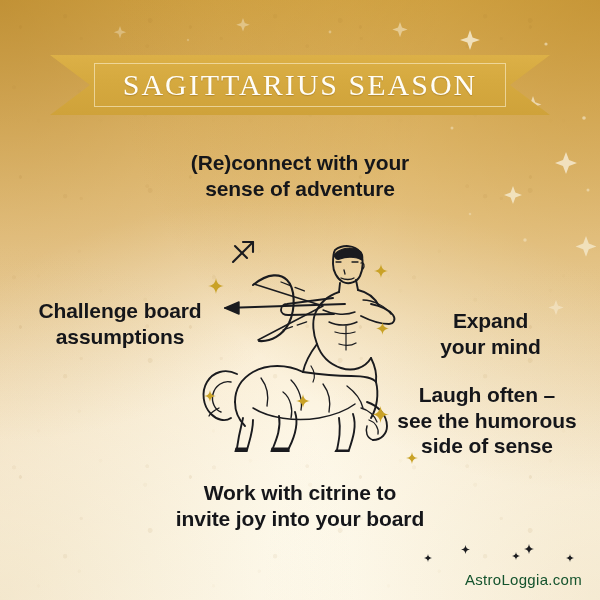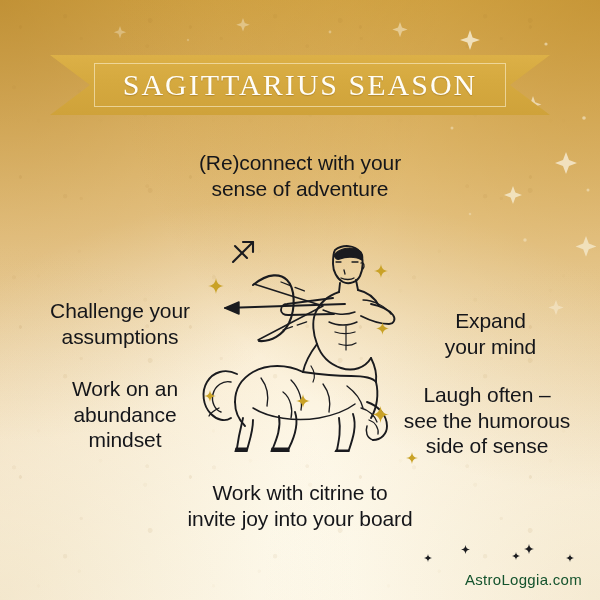--- a/index.html
+++ b/index.html
@@ -97,21 +97,21 @@
     color: #fffdf6;
     text-transform: uppercase;
     white-space: nowrap;
     text-shadow: 0 1px 1px rgba(120,82,18,0.35);
   }
 
   
   .tip {
     position: absolute;
     color: #15161a;
-    font-weight: normal;
+    font-weight: bold;
     font-size: 21px;
     line-height: 1.22;
     text-align: center;
     white-space: pre-line;
     letter-spacing: -0.1px;
   }
   .tip-top        { left: 150px; top: 150px;  width: 300px; }
   .tip-left-1     { left: 22px;  top: 220px;  width: 205px; }
   .tip-left-2     { left: 10px;  top: 298px;  width: 220px; }
   .tip-left-3     { left: 30px;  top: 376px;  width: 190px; }
@@ -191,25 +191,22 @@
   </svg>
 
   <div class="banner-wrap">
     <div class="banner-shape"></div>
     <div class="banner-inner-border"></div>
     <div class="banner-title">Sagittarius Season</div>
   </div>
 
   <div class="tip tip-top">(Re)connect with your
 sense of adventure</div>
-  <div class="tip tip-left-2">Challenge your
+  <div class="tip tip-left-2">Challenge board
 assumptions</div>
-  <div class="tip tip-left-3">Work on an
-abundance
-mindset</div>
   <div class="tip tip-right-2">Expand
 your mind</div>
   <div class="tip tip-right-3">Laugh often –
 see the humorous
 side of sense</div>
   <div class="tip tip-bottom">Work with citrine to
 invite joy into your board</div>
 
   <div class="illustration">
     <svg viewBox="0 0 220 230" fill="none" stroke="#1a1b1f" stroke-width="1.9" stroke-linecap="round" stroke-linejoin="round">

